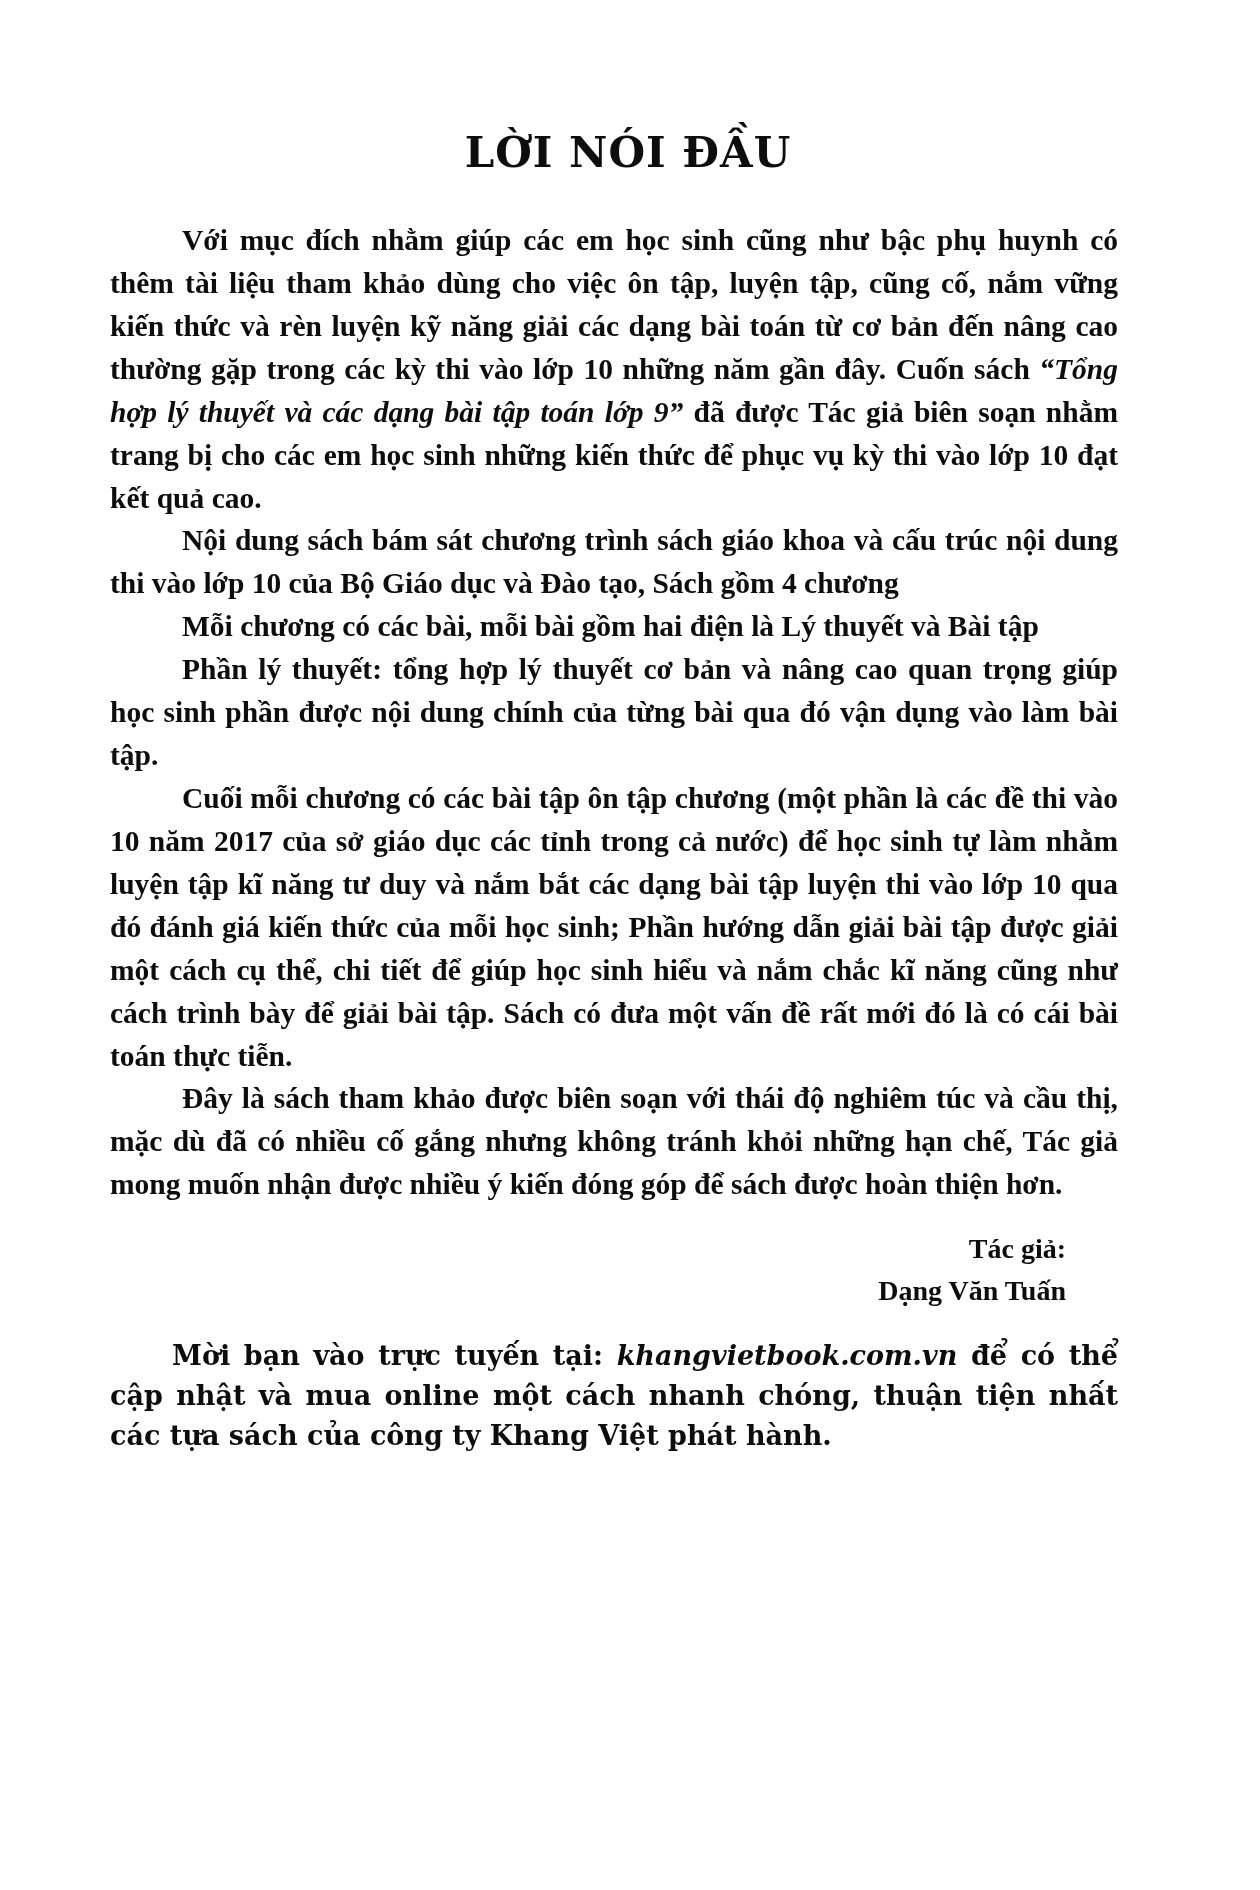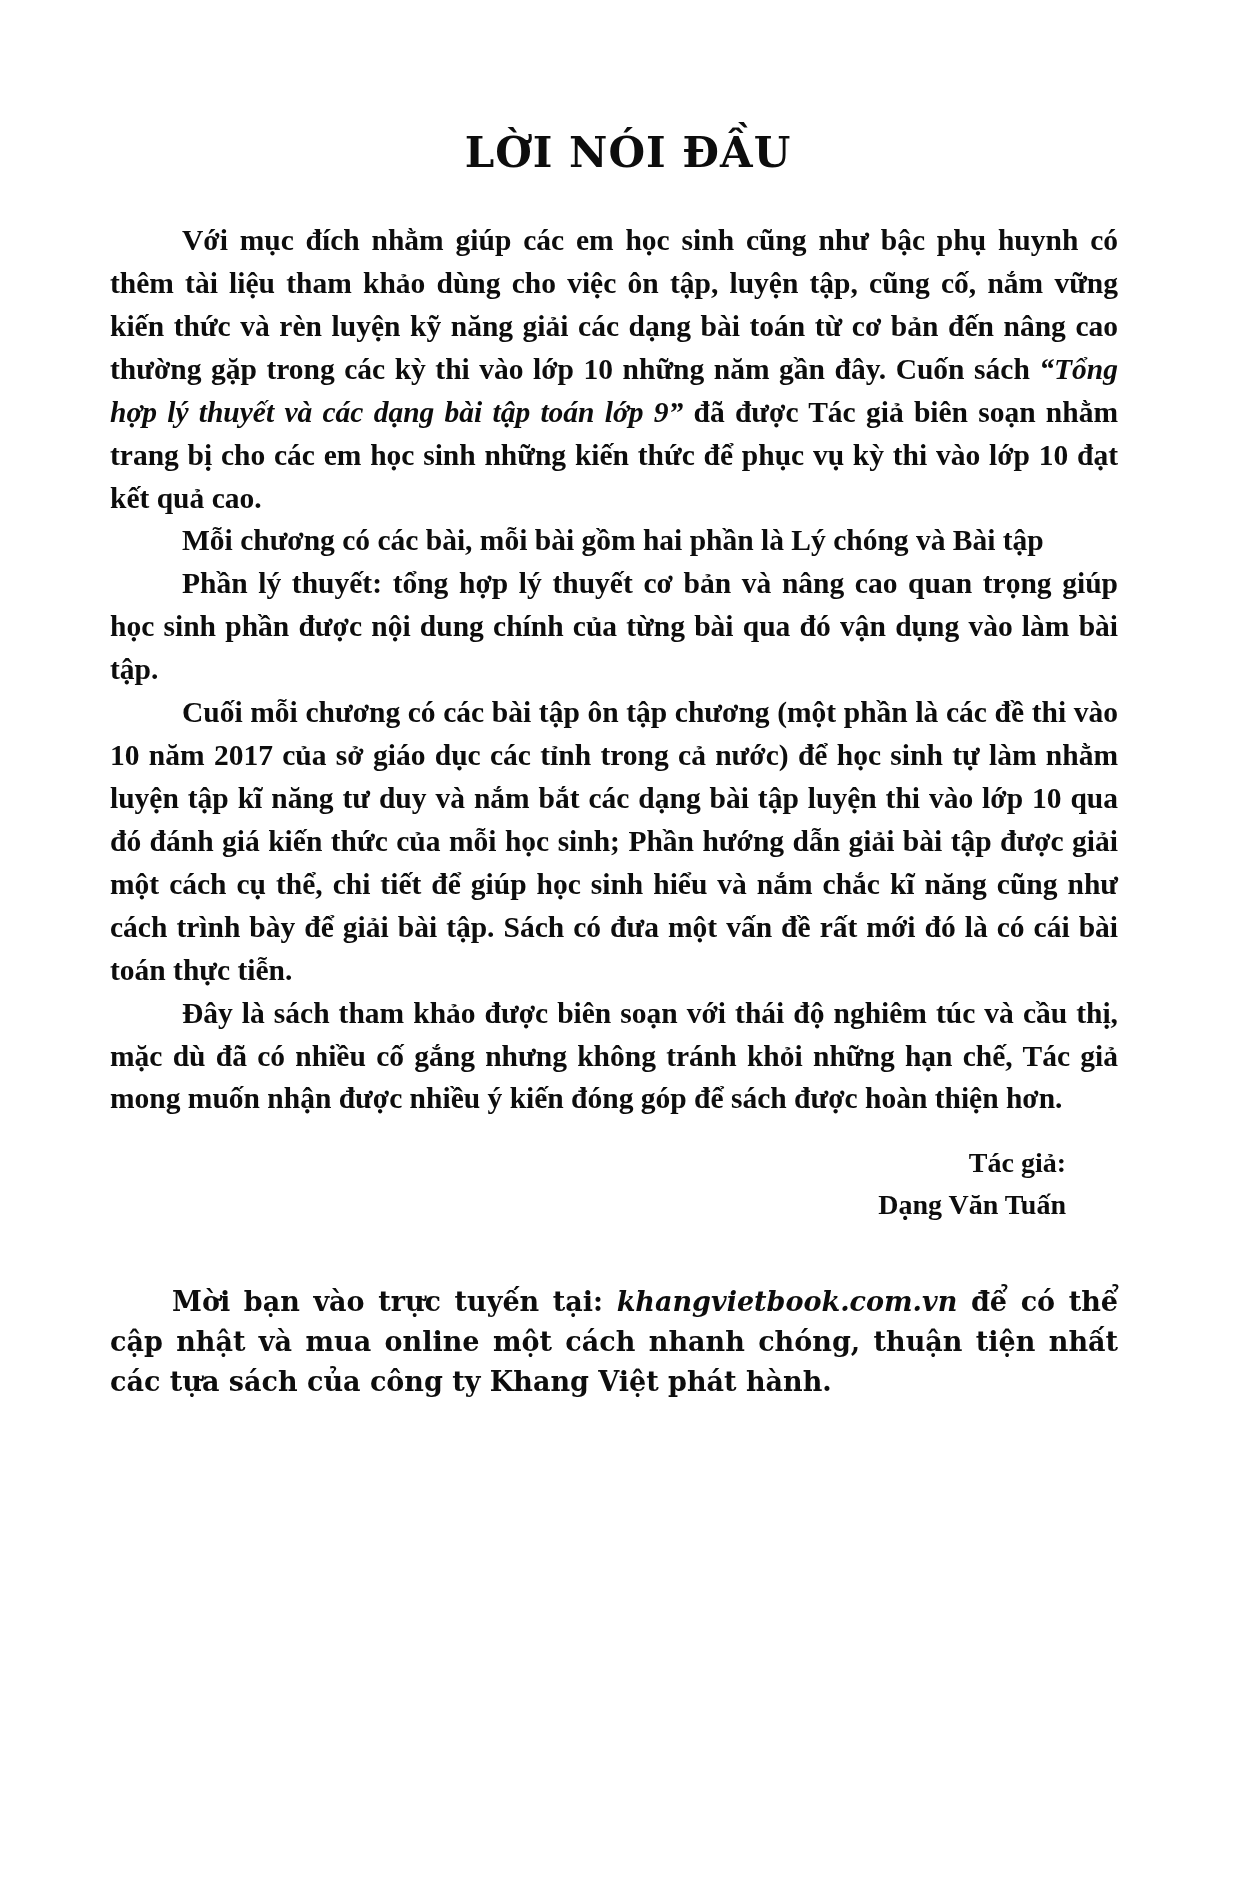--- a/index.html
+++ b/index.html
@@ -47,21 +47,21 @@
   .signature {
     margin-top: 22px;
     font-family: Liberation Serif, serif;
     font-weight: bold;
     font-size: 28px;
     text-align: right;
     line-height: 1.5;
     padding-right: 52px;
   }
   .promo {
-    margin-top: 56px;
+    margin-top: 24px;
     font-family: "DejaVu Serif", serif;
     font-weight: bold;
     font-size: 27px;
     line-height: 1.48;
     text-align: justify;
   }
   .promo p {
     margin: 0;
   }
   .promo .first {
@@ -85,22 +85,23 @@
 <body>
 
 <div class="page">
 
   <h1 class="doc-title">LỜI NÓI ĐẦU</h1>
 
   <div class="body-text">
 
     <p><span>Với mục đích nhằm giúp các em học sinh cũng như bậc phụ huynh có thêm tài liệu tham khảo dùng cho việc ôn tập, luyện tập, cũng cố, nắm vững kiến thức và rèn luyện kỹ năng giải các dạng bài toán từ cơ bản đến nâng cao thường gặp trong các kỳ thi vào lớp 10 những năm gần đây. Cuốn sách </span><span class="italic">“Tổng hợp lý thuyết và các dạng bài tập toán lớp 9”</span><span> đã được Tác giả biên soạn nhằm trang bị cho các em học sinh những kiến thức để phục vụ kỳ thi vào lớp 10 đạt kết quả cao.</span></p>
 
+    <p><span>Nội dung sách bám sát chương trình sách giáo khoa và cấu trúc nội dung thi vào lớp 10 của Bộ Giáo dục và Đào tạo, Sách gồm 4 chương</span></p>
 
-    <p><span>Mỗi chương có các bài, mỗi bài gồm hai phần là Lý chóng và Bài tập</span></p>
+    <p><span>Mỗi chương có các bài, mỗi bài gồm hai điện là Lý thuyết và Bài tập</span></p>
 
     <p><span>Phần lý thuyết: tổng hợp lý thuyết cơ bản và nâng cao quan trọng giúp học sinh phần được nội dung chính của từng bài qua đó vận dụng vào làm bài tập.</span></p>
 
 
     <p><span>Cuối mỗi chương có các bài tập ôn tập chương (một phần là các đề thi vào 10 năm 2017 của sở giáo dục các tỉnh trong cả nước) để học sinh tự làm nhằm luyện tập kĩ năng tư duy và nắm bắt các dạng bài tập luyện thi vào lớp 10 qua đó đánh giá kiến thức của mỗi học sinh; Phần hướng dẫn giải bài tập được giải một cách cụ thể, chi tiết để giúp học sinh hiểu và nắm chắc kĩ năng cũng như cách trình bày để giải bài tập. Sách có đưa một vấn đề rất mới đó là có cái bài toán thực tiễn.</span></p>
 
     <p><span>Đây là sách tham khảo được biên soạn với thái độ nghiêm túc và cầu thị, mặc dù đã có nhiều cố gắng nhưng không tránh khỏi những hạn chế, Tác giả mong muốn nhận được nhiều ý kiến đóng góp để sách được hoàn thiện hơn.</span></p>
 
   </div>
 

